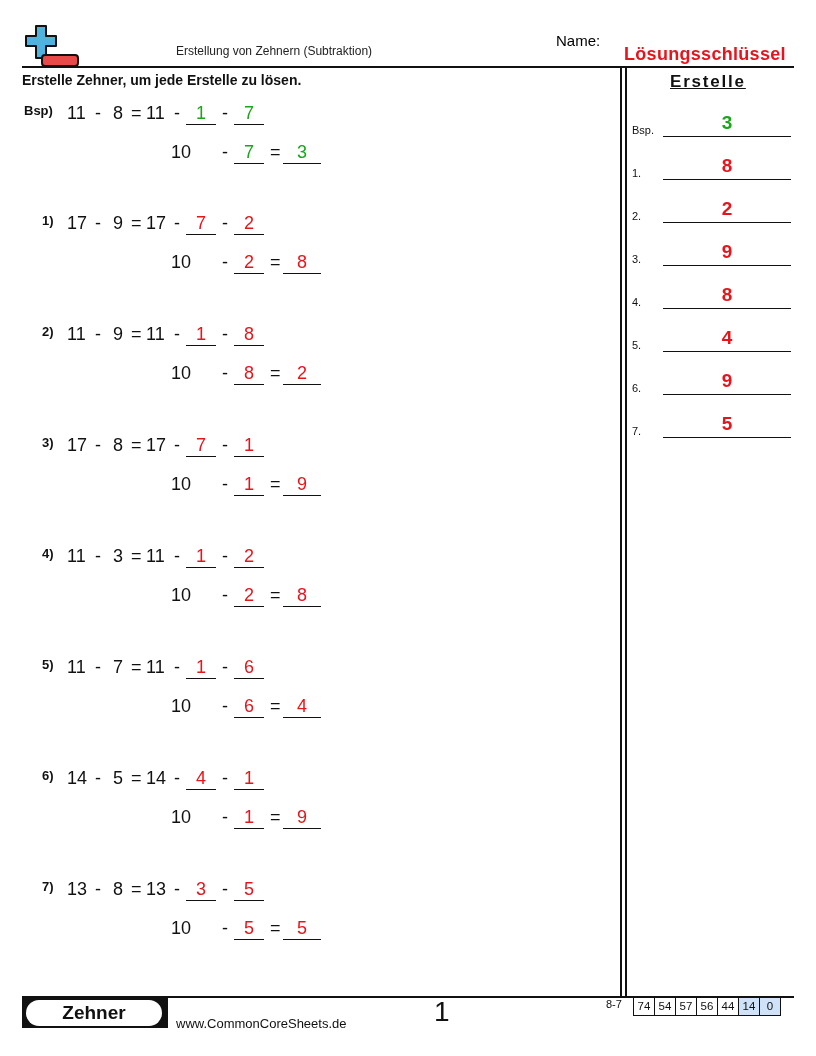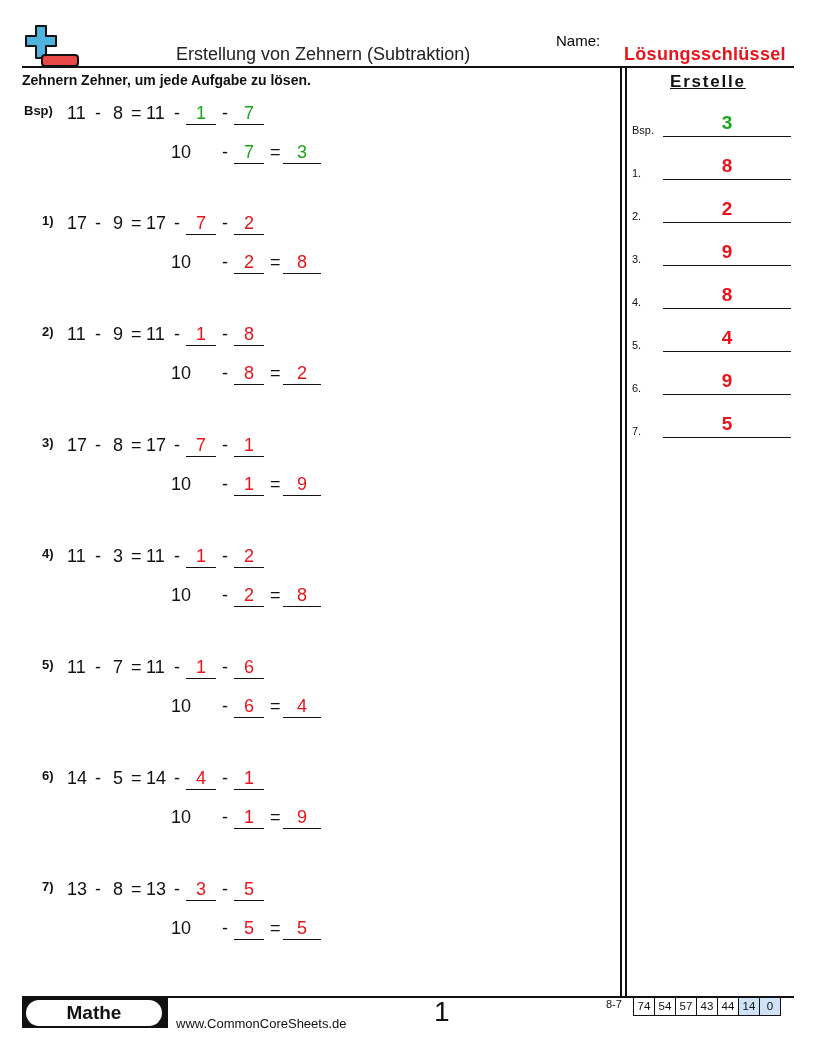--- a/index.html
+++ b/index.html
@@ -1,19 +1,19 @@
 <!DOCTYPE html>
 <html><head>
 <meta charset="utf-8">
 <style>
   html, body { margin:0; padding:0; background:#fff; }
   body { width:816px; height:1056px; position:relative; font-family:"Liberation Sans", sans-serif; color:#111; overflow:hidden; }
   .abs { position:absolute; }
   .logo { left:22px; top:24px; width:58px; height:44px; }
-  .title { left:176px; top:44px; font-size:18px; color:#222; }
+  .title { left:176px; top:44px; font-size:12px; color:#222; }
   .name-label { left:556px; top:32px; font-size:15px; color:#000000; }
   .name-value { left:624px; top:44px; font-size:18px; font-weight:bold; color:#e8141b; letter-spacing:0.3px; }
   .hline-top { left:22px; top:66px; width:772px; height:2px; background:#111; }
   .instructions { left:22px; top:72px; font-size:14px; font-weight:bold; }
   .vdiv1 { left:620px; top:66px; width:2px; height:930px; background:#111; }
   .vdiv2 { left:625px; top:66px; width:2px; height:930px; background:#111; }
   .answers-title { left:670px; top:72px; font-size:17px; font-weight:bold; text-decoration:underline; letter-spacing:1.8px; }
 
   .prob { position:absolute; left:0; width:600px; height:90px; }
   .pnum { position:absolute; left:42px; top:0; font-size:13px; font-weight:bold; }
@@ -46,21 +46,21 @@
 <div class="abs logo">
   <svg width="58" height="44" viewBox="0 0 58 44">
     <path d="M14 2 h10 v10 h10 v10 h-10 v12 h-10 v-12 h-10 v-10 h10 z" fill="#4fb3de" stroke="#111" stroke-width="2" stroke-linejoin="round"></path>
     <rect x="20" y="31" width="36" height="11" rx="3" fill="#e84a4a" stroke="#111" stroke-width="2"></rect>
   </svg>
 </div>
 <div class="abs title">Erstellung von Zehnern (Subtraktion)</div>
 <div class="abs name-label">Name:</div>
 <div class="abs name-value">Lösungsschlüssel</div>
 <div class="abs hline-top"></div>
-<div class="abs instructions">Zehnern Zehner, um jede Aufgabe zu lösen.</div>
+<div class="abs instructions">Erstelle Zehner, um jede Erstelle zu lösen.</div>
 <div class="abs vdiv1"></div>
 <div class="abs vdiv2"></div>
 <div class="abs answers-title">Erstelle</div>
 
 <div id="problems-container">
     <div class="prob" style="top: 103px;">
       <span class="pnum bsp">Bsp)</span>
       <span class="t" style="left:67px">11</span>
       <span class="t" style="left:95px">-</span>
       <span class="t" style="left:113px">8</span>
@@ -235,25 +235,25 @@
     </div>
     <div class="ans-row" style="top: 415px;">
       <span class="ans-label">7.</span>
       <span class="ans-line"></span>
       <span class="ans-val red">5</span>
     </div>
   </div>
 
 <div class="abs footer-line"></div>
 <div class="abs mathe-box"></div>
-<div class="abs mathe-pill">Mathe</div>
+<div class="abs mathe-pill">Zehner</div>
 <div class="abs site">www.CommonCoreSheets.de</div>
 <div class="abs pagenum">1</div>
 <div class="abs range">8-7</div>
 <div class="abs score-table">
   <div class="score-cell">74</div>
   <div class="score-cell">54</div>
   <div class="score-cell">57</div>
-  <div class="score-cell">43</div>
+  <div class="score-cell">56</div>
   <div class="score-cell">44</div>
   <div class="score-cell hl">14</div>
   <div class="score-cell hl">0</div>
 </div>
 
 </body></html>

